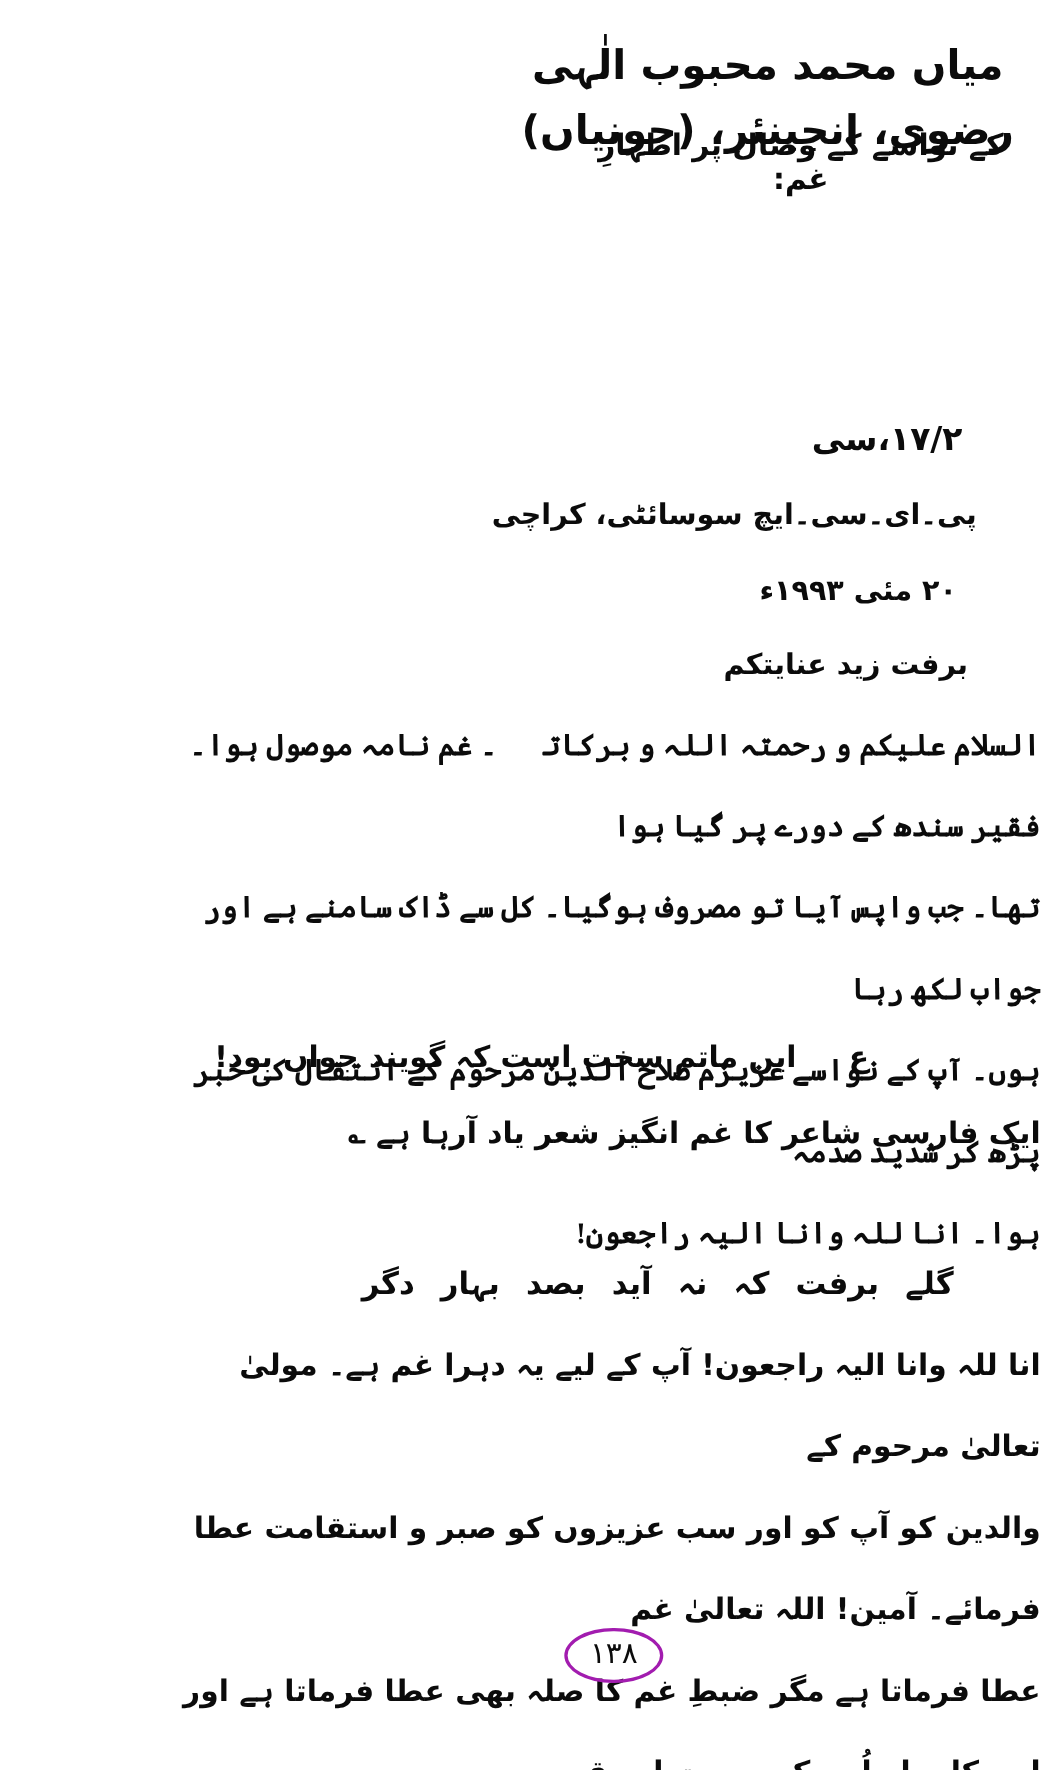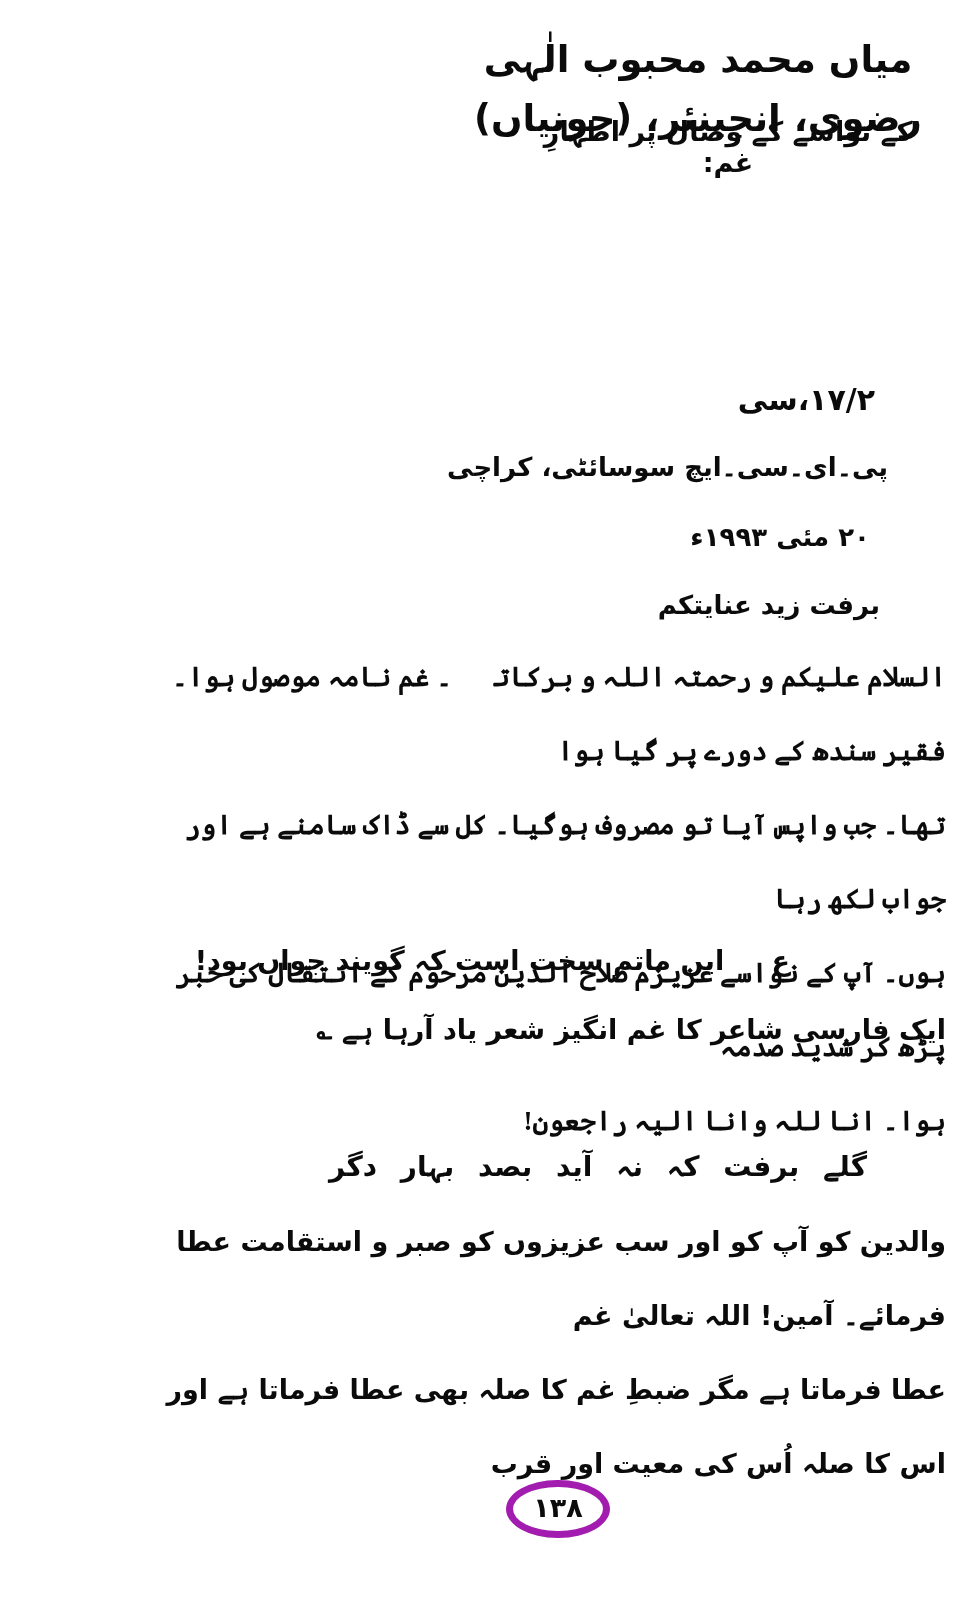--- a/index.html
+++ b/index.html
@@ -84,25 +84,25 @@
     word-spacing: 14px;
     white-space: nowrap;
   }
 
   .page-number-wrap {
     top: 1480px; left: 0; right: 0;
     display: flex;
     justify-content: center;
   }
   .page-number-badge {
-    border: 7px solid #a21caf;
+    border: 3px solid #a21caf;
     border-radius: 50%;
     padding: 5px 20px 7px 20px;
     font-size: 27px;
-    font-weight: bold;
+    font-weight: normal;
     line-height: 1.2;
   }
 </style>
 </head>
 <body>
 
 <div class="page">
 
   <div class="abs title-main">میاں محمد محبوب الٰہی رضوی، انجینئر، (چونیاں)</div>
   <div class="abs title-sub">کے نواسے کے وصال پر اظہارِ غم:</div>
@@ -122,20 +122,21 @@
 
   <div class="abs verse-line">
     <span class="marker">ع</span>
     <span>ایں ماتم سخت است کہ گویند جواں بود!</span>
   </div>
 
   <div class="abs couplet-intro">ایک فارسی شاعر کا غم انگیز شعر یاد آرہا ہے ؎</div>
   <div class="abs couplet-l2">گلے برفت کہ نہ آید بصد بہار دگر</div>
 
   <div class="abs para para-2">
+    <div>انا للہ وانا الیہ راجعون! آپ کے لیے یہ دہرا غم ہے۔ مولیٰ تعالیٰ مرحوم کے</div>
     <div>والدین کو آپ کو اور سب عزیزوں کو صبر و استقامت عطا فرمائے۔ آمین! اللہ تعالیٰ غم</div>
     <div>عطا فرماتا ہے مگر ضبطِ غم کا صلہ بھی عطا فرماتا ہے اور اس کا صلہ اُس کی معیت اور قرب</div>
   </div>
 
   <div class="abs page-number-wrap">
     <div class="page-number-badge">۱۳۸</div>
   </div>
 
 </div>
 

